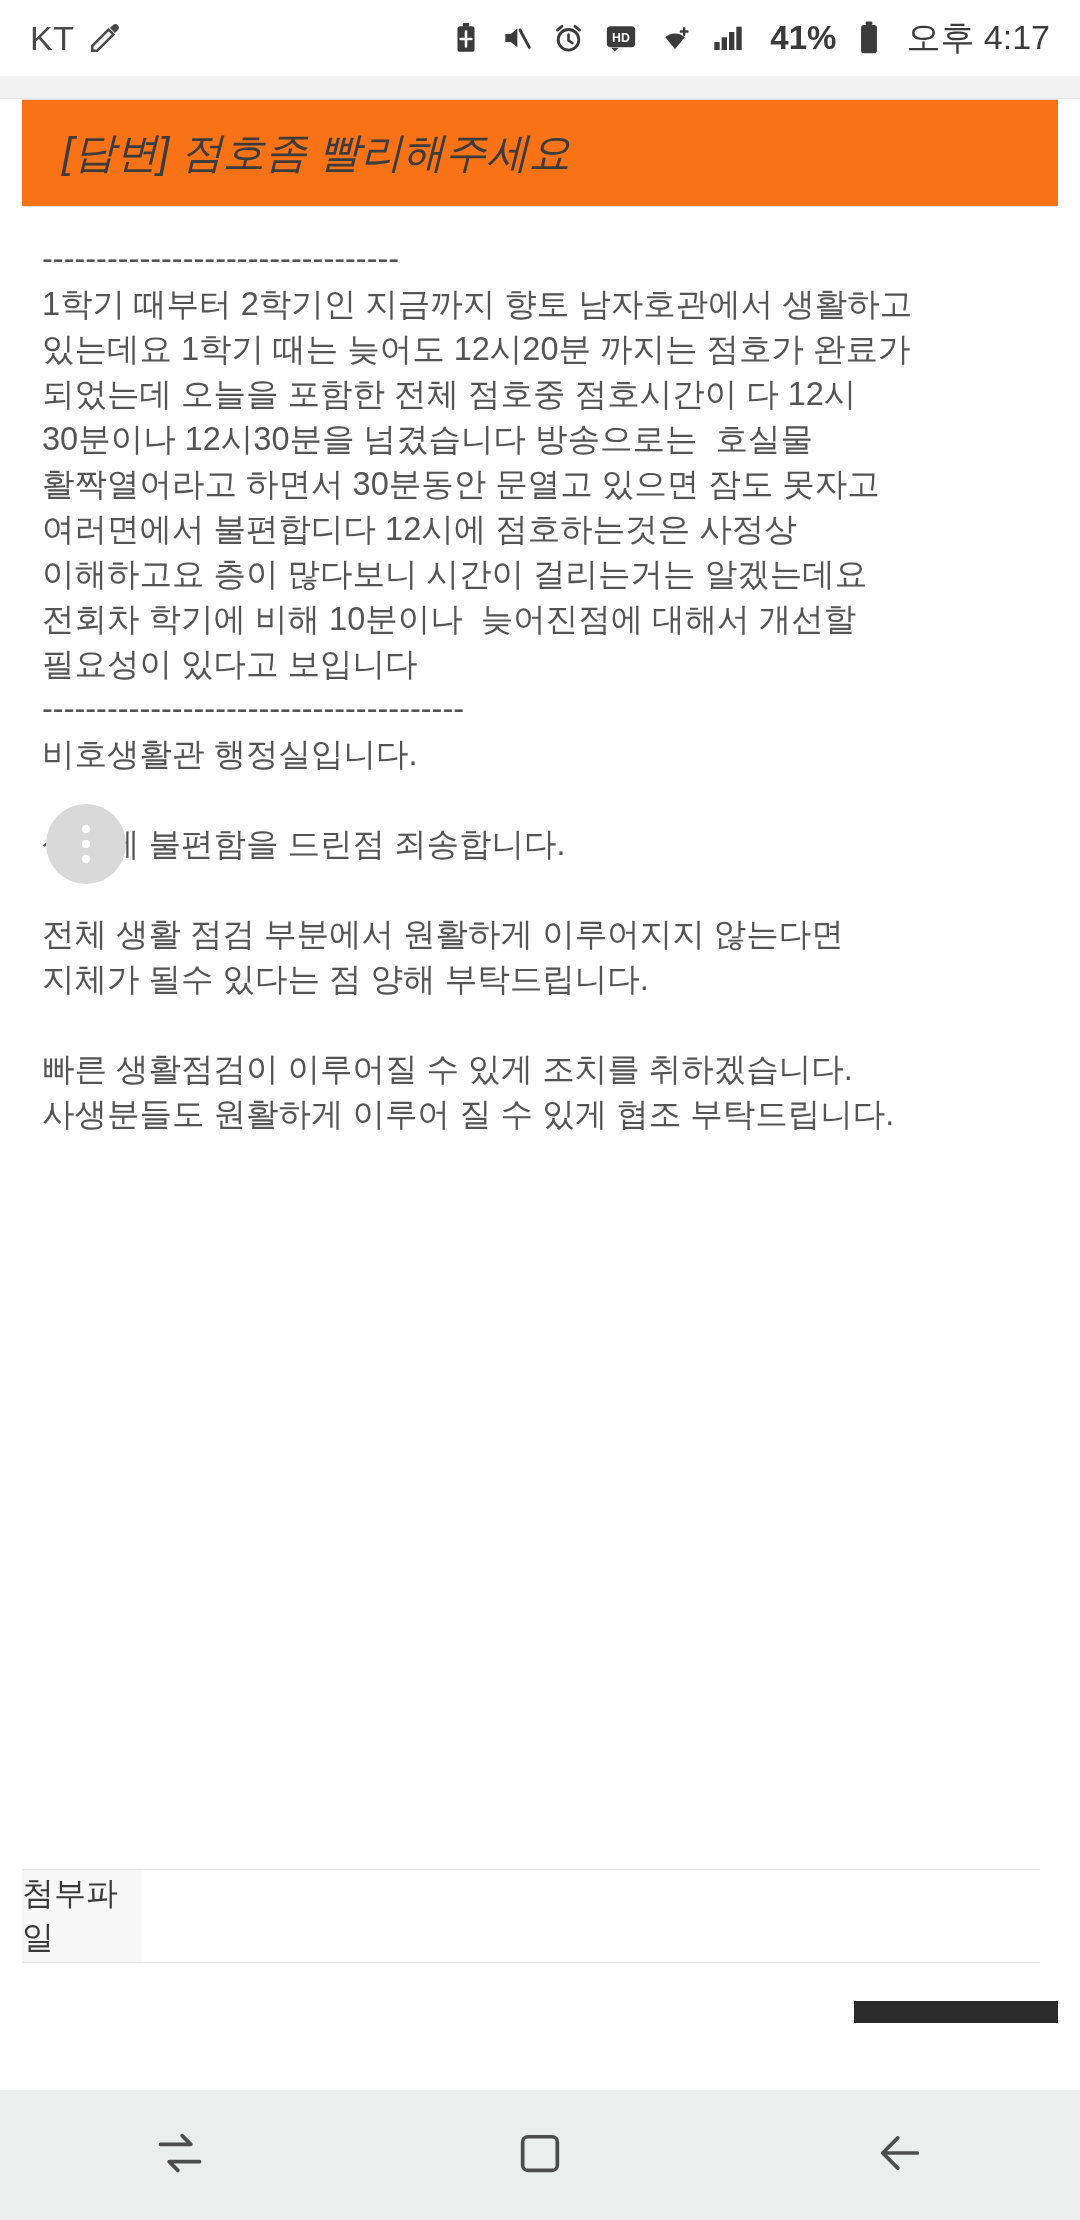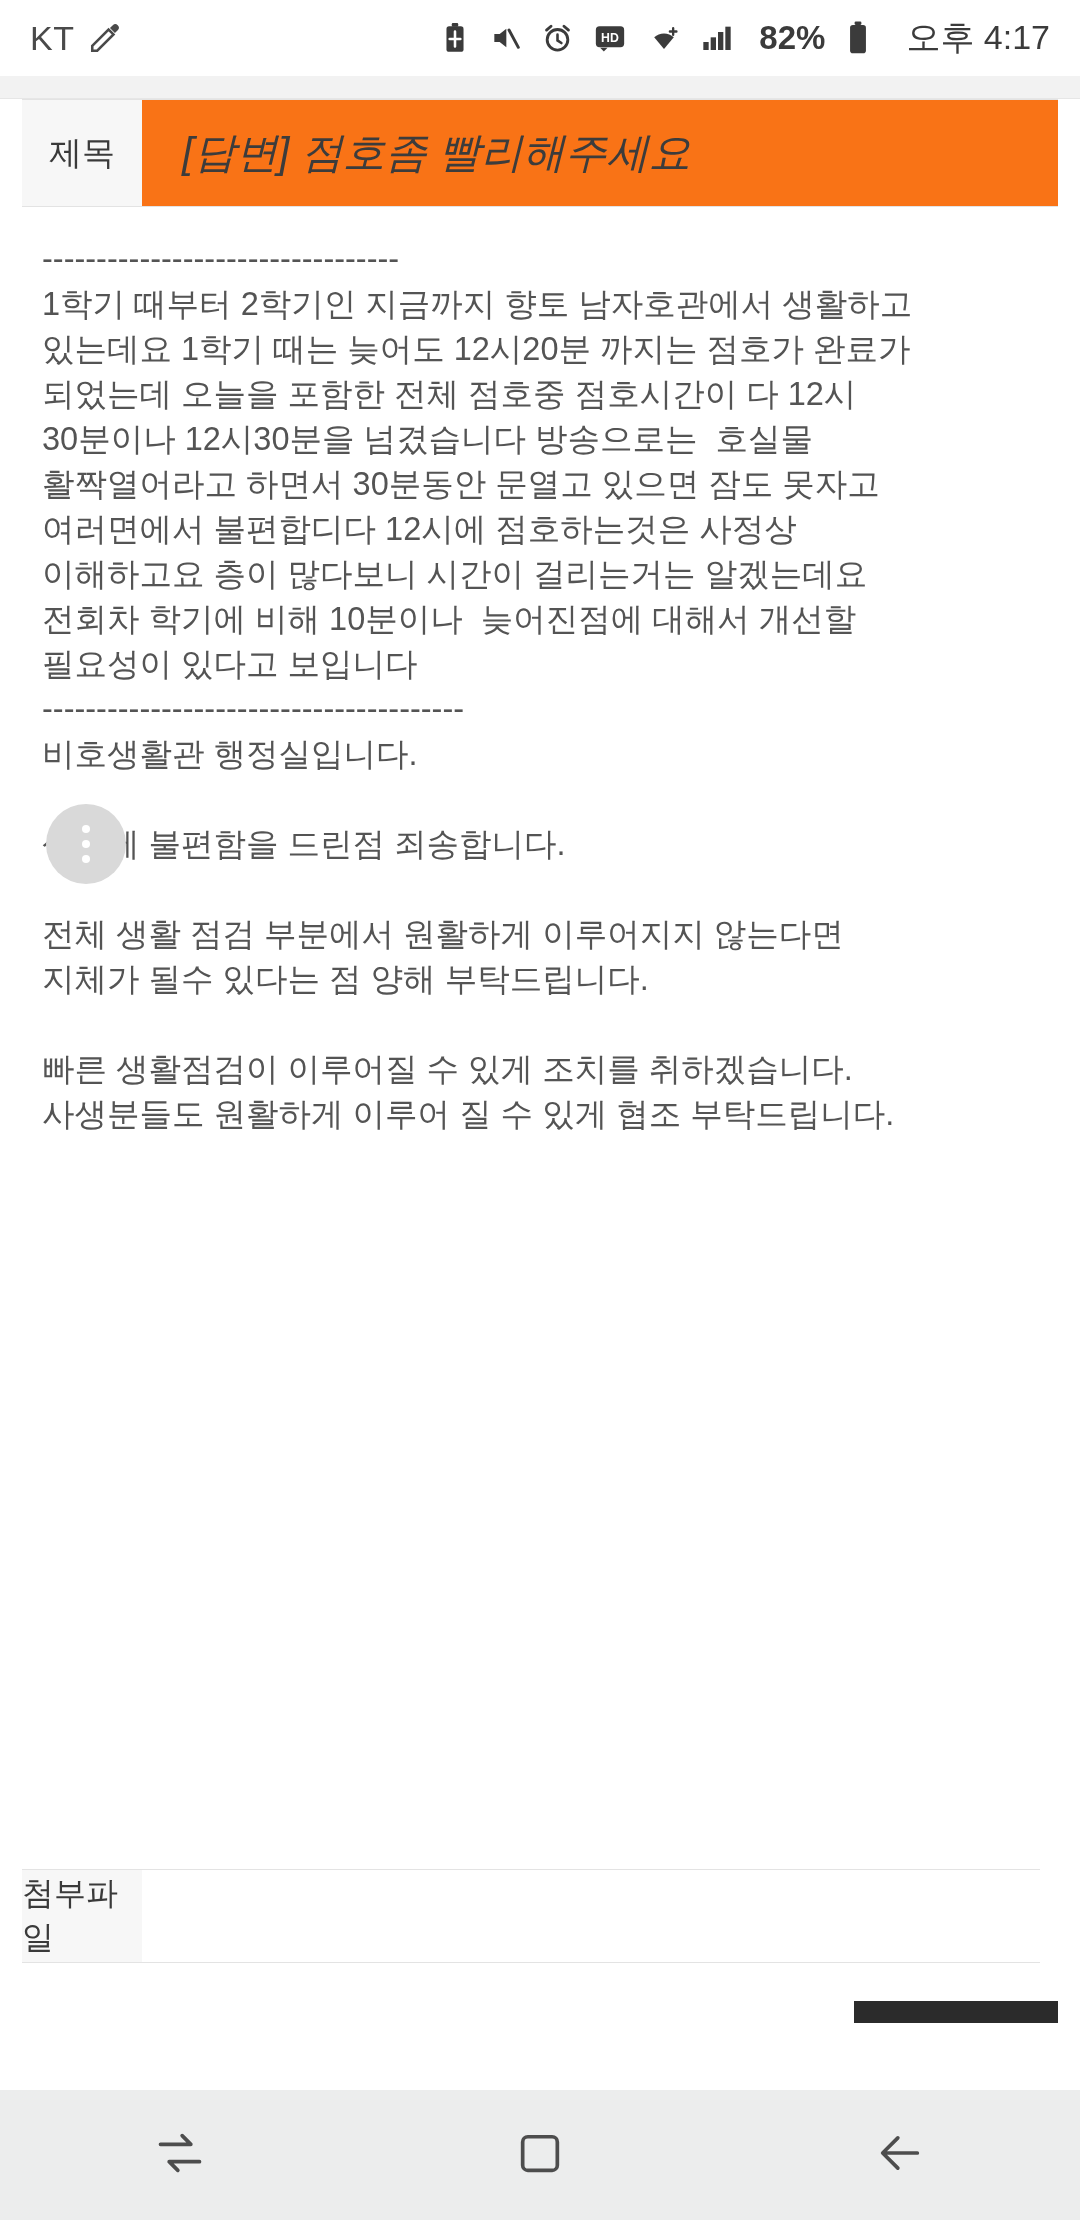--- a/index.html
+++ b/index.html
@@ -48,21 +48,21 @@
   }
   .battery-pct {
     font-size: 33px;
     font-weight: bold;
     color: #3b3b3b;
     margin-left: 4px;
   }
   .clock {
     font-size: 34px;
     color: #3b3b3b;
-    margin-left: 15px;
+    margin-left: 4px;
     white-space: nowrap;
   }
 
   
   .topgap {
     height: 22px;
     background: #f2f2f2;
     border-bottom: 1px solid #e6e6e6;
   }
 
@@ -241,38 +241,37 @@
       </svg>
     </span>
     <span class="icon">
       <svg width="32" height="30" viewBox="0 0 24 22">
         <rect x="1" y="14" width="4" height="6" fill="#3b3b3b"></rect>
         <rect x="6.5" y="10.5" width="4" height="9.5" fill="#3b3b3b"></rect>
         <rect x="12" y="6.5" width="4" height="13.5" fill="#3b3b3b"></rect>
         <rect x="17.5" y="2.5" width="4" height="17.5" fill="#3b3b3b"></rect>
       </svg>
     </span>
-    <span class="battery-pct">82%</span>
+    <span class="battery-pct">41%</span>
     <span class="icon">
       <svg width="24" height="34" viewBox="0 0 18 30">
         <rect x="6" y="0.5" width="6" height="3" rx="1" fill="#3b3b3b"></rect>
         <rect x="2" y="3.5" width="14" height="25" rx="2.5" fill="#3b3b3b"></rect>
       </svg>
     </span>
     <span class="clock">오후 4:17</span>
   </div>
 </div>
 
 <div class="topgap"></div>
 
 <div class="content">
 
   <div class="meta-table">
     <div class="meta-row first">
-      <div class="meta-label">제목</div>
       <div class="meta-value">[답변] 점호좀 빨리해주세요</div>
     </div>
   </div>
 
   <div class="body-text">---------------------------------
 1학기 때부터 2학기인 지금까지 향토 남자호관에서 생활하고
 있는데요 1학기 때는 늦어도 12시20분 까지는 점호가 완료가
 되었는데 오늘을 포함한 전체 점호중 점호시간이 다 12시
 30분이나 12시30분을 넘겼습니다 방송으로는  호실물
 활짝열어라고 하면서 30분동안 문열고 있으면 잠도 못자고

